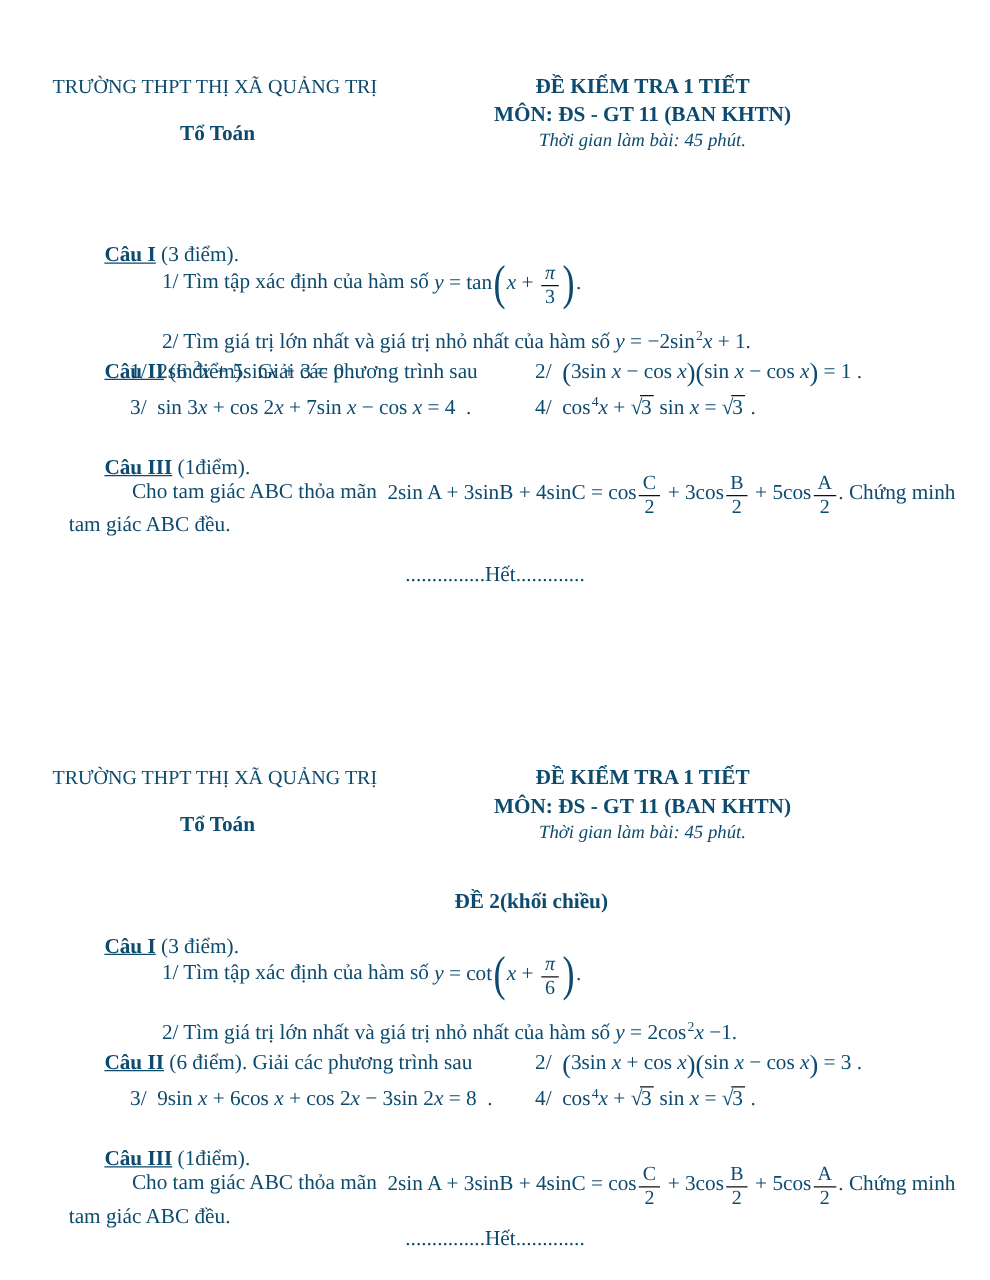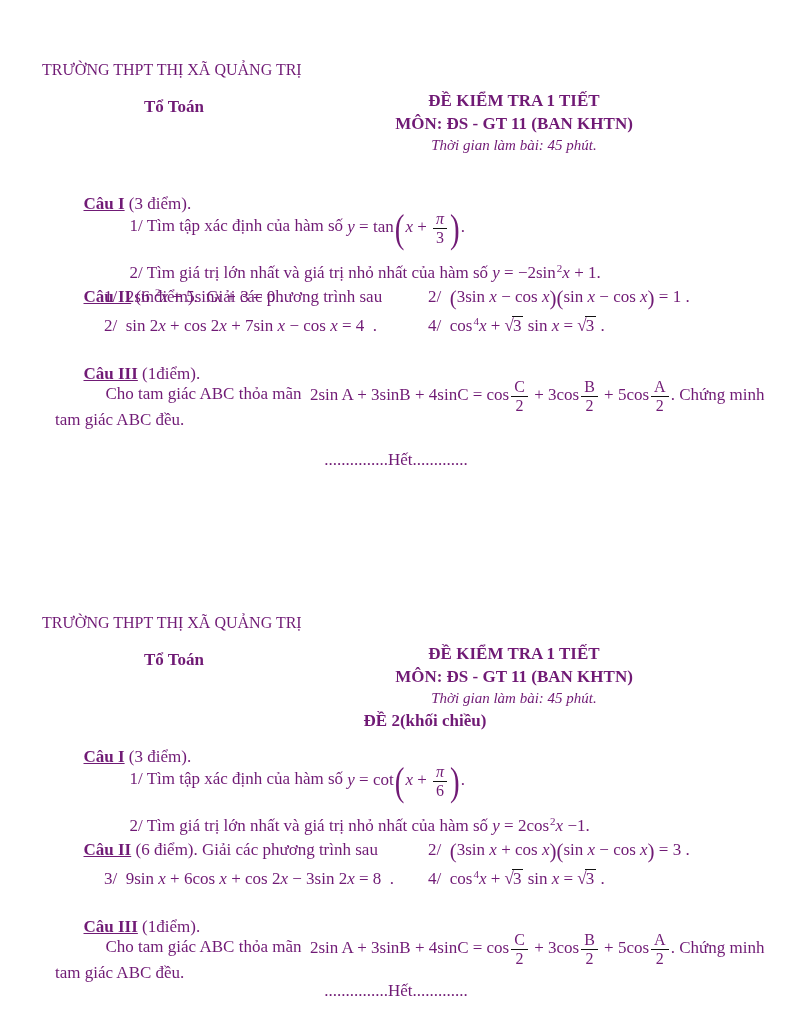--- a/index.html
+++ b/index.html
@@ -1,24 +1,24 @@
 <!DOCTYPE html>
 <html><head>
 <meta charset="utf-8">
 <style>
   html,body{margin:0;padding:0;background:#ffffff;}
   .page{position:relative;width:792px;height:1024px;background:#ffffff;overflow:hidden;
-        font-family:"Liberation Serif", serif;color:#701a75;}
+        font-family:"Liberation Serif", serif;color:#0c4a6e;}
   .exam{position:absolute;left:0;width:792px;}
   .exam-1{top:0;height:553px;}
   .exam-2{top:553px;height:471px;}
   .line{position:absolute;font-size:17px;white-space:pre;line-height:1.25;}
   .l-school1{left:42px;top:60px;font-size:16px;}
   .l-school2{left:144px;top:96px;font-weight:bold;}
-  .t-block{position:absolute;left:378px;top:58px;width:272px;text-align:center;margin-top:32px;}
+  .t-block{position:absolute;left:378px;top:58px;width:272px;text-align:center;}
   .t1{font-weight:bold;font-size:17px;line-height:22px;white-space:pre;}
   .t2{font-weight:bold;font-size:17px;line-height:23px;white-space:pre;}
   .t3{font-style:italic;font-size:15px;line-height:21px;white-space:pre;}
   .l-detitle{left:58px;width:734px;top:157px;text-align:center;font-weight:bold;}
   .l-cau1{left:58px;top:172px;}
   .l-q1{left:104px;top:189px;}
   .l-q2{left:104px;top:241px;}
   .l-cau2{left:58px;top:265px;}
   .l-eq-a1{left:104px;top:286px;}
   .l-eq-a2{left:428px;top:286px;}
@@ -69,21 +69,21 @@
     </div>
     <div class="line l-q2">
       <span>2/ Tìm giá trị lớn nhất và giá trị nhỏ nhất của hàm số </span><span><span class="mi">y</span><span class="mr"> = −2sin</span><span class="ms">2</span><span class="mi">x</span><span class="mr"> + 1.</span></span>
     </div>
 
     <div class="line l-cau2">
       <span class="culab">Câu II</span><span> (6 điểm).  Giải các phương trình sau</span>
     </div>
     <div class="line l-eq-a1"><span class="mr">1/  2sin</span><span class="ms">2</span><span class="mi">x</span><span class="mr"> + 5sin</span><span class="mi">x</span><span class="mr"> + 3 = 0 .</span></div>
     <div class="line l-eq-a2"><span class="mr">2/  </span><span class="mp">(</span><span class="mr">3sin </span><span class="mi">x</span><span class="mr"> − cos </span><span class="mi">x</span><span class="mp">)</span><span class="mp">(</span><span class="mr">sin </span><span class="mi">x</span><span class="mr"> − cos </span><span class="mi">x</span><span class="mp">)</span><span class="mr"> = 1 .</span></div>
-    <div class="line l-eq-b1"><span class="mr">2/  sin 2</span><span class="mi">x</span><span class="mr"> + cos 2</span><span class="mi">x</span><span class="mr"> + 7sin </span><span class="mi">x</span><span class="mr"> − cos </span><span class="mi">x</span><span class="mr"> = 4  .</span></div>
+    <div class="line l-eq-b1"><span class="mr">3/  sin 3</span><span class="mi">x</span><span class="mr"> + cos 2</span><span class="mi">x</span><span class="mr"> + 7sin </span><span class="mi">x</span><span class="mr"> − cos </span><span class="mi">x</span><span class="mr"> = 4  .</span></div>
     <div class="line l-eq-b2"><span class="mr">4/  cos</span><span class="ms">4</span><span class="mi">x</span><span class="mr"> + </span><span class="msqrt"><span class="mrad-sign">√</span><span class="mrad">3</span></span><span class="mr"> sin </span><span class="mi">x</span><span class="mr"> = </span><span class="msqrt"><span class="mrad-sign">√</span><span class="mrad">3</span></span><span class="mr"> .</span></div>
 
     <div class="line l-cau3">
       <span class="culab">Câu III</span><span> (1điểm).</span>
     </div>
     <div class="line l-para1">
       <span>Cho tam giác ABC thỏa mãn  </span><span><span class="mr">2sin A + 3sinB + 4sinC = cos</span><span class="mfrac"><span class="fn">C</span><span class="fd">2</span></span><span class="mr"> + 3cos</span><span class="mfrac"><span class="fn">B</span><span class="fd">2</span></span><span class="mr"> + 5cos</span><span class="mfrac"><span class="fn">A</span><span class="fd">2</span></span><span class="mr">. Chứng minh</span></span>
     </div>
     <div class="line l-para2">tam giác ABC đều.</div>
     <div class="line l-het">...............Hết.............</div>

